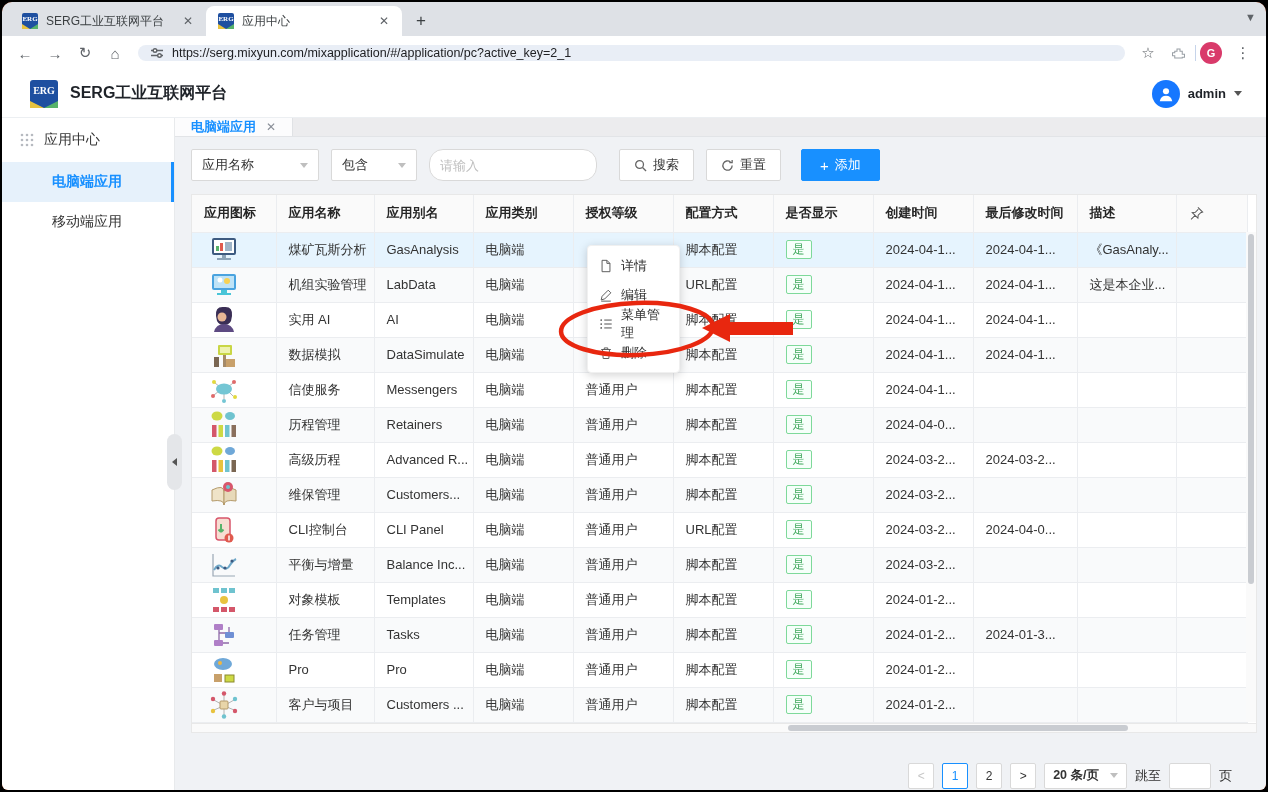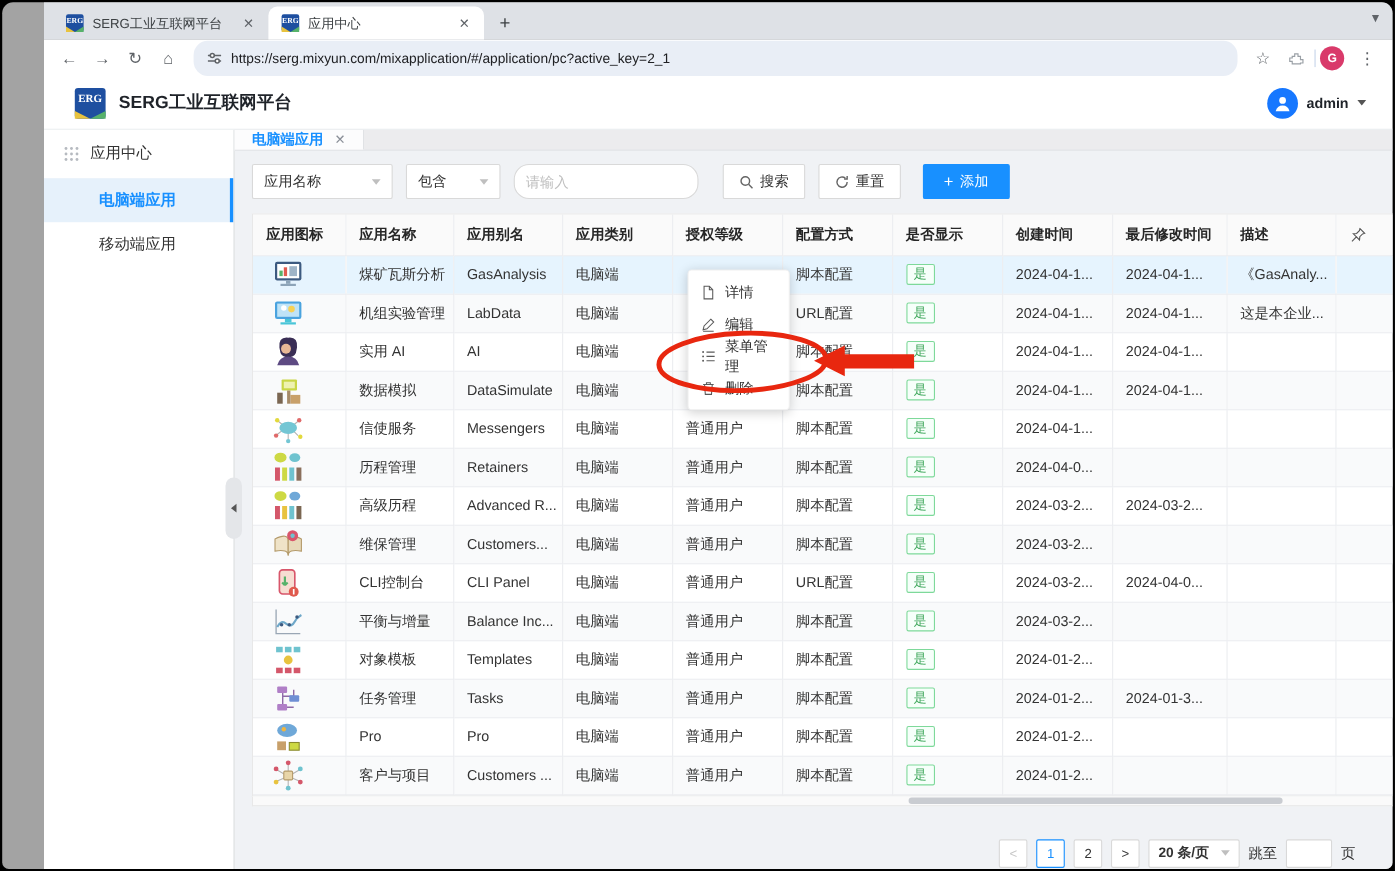--- a/index.html
+++ b/index.html
@@ -1,32 +1,32 @@
 <!DOCTYPE html>
 <html><head>
 <meta charset="utf-8">
 <style>
   * { margin:0; padding:0; box-sizing:border-box; }
   html,body { width:1268px; height:792px; background:#000; font-family:"Liberation Sans","DejaVu Sans",sans-serif; overflow:hidden; }
-  .window { position:absolute; left:2px; top:2px; width:1264px; height:788px; border-radius:10px 10px 6px 6px; overflow:hidden; background:#a3a3a3;padding-left:38px; }
+  .window { position:absolute; left:2px; top:2px; width:1264px; height:788px; border-radius:10px 10px 6px 6px; overflow:hidden; background:#c2410c; }
 
   
   .tabstrip { height:34px; background:#dee1e6; display:flex; align-items:flex-end; padding-left:8px; position:relative; }
   .btab { display:flex; align-items:center; gap:8px; width:196px; height:30px; padding:0 10px 0 12px; font-size:12px; color:#3c4043; border-radius:8px 8px 0 0; position:relative; }
   .btab.active { background:#fff; }
   .btab .ttl { flex:1; white-space:nowrap; overflow:hidden; }
   .btab .x { color:#5f6368; font-size:12px; width:16px; height:16px; line-height:16px; text-align:center; border-radius:50%; }
   .newtab { width:26px; height:26px; margin:0 0 2px 6px; color:#3c4043; font-size:17px; line-height:26px; text-align:center; border-radius:50%; }
   .tabsearch { position:absolute; right:10px; top:9px; color:#5f6368; font-size:11px; }
   .favicon { width:16px; height:16px; border-radius:2px; background:#1e4fa0; position:relative; flex:0 0 16px; }
   .favicon::after { content:"ERG"; position:absolute; left:0; right:0; top:2px; text-align:center; font-size:7px; font-weight:bold; color:#fff; font-family:"Liberation Serif",serif; }
   .favicon::before { content:""; position:absolute; left:0; bottom:0; border-left:8px solid #e8c33f; border-right:8px solid #57b26a; border-top:5px solid transparent; }
   .toolbar { height:34px; background:#fff; display:flex; align-items:center; padding:0 10px; gap:4px; }
   .navic { width:26px; height:26px; display:flex; align-items:center; justify-content:center; color:#5f6368; font-size:15px; border-radius:50%; }
-  .addrbar { flex:1; height:32px; margin:16px 6px; background:#e9eef6; border-radius:13px; display:flex; align-items:center; padding:0 12px; gap:8px; }
+  .addrbar { flex:1; height:16px; margin:16px 6px; background:#e9eef6; border-radius:13px; display:flex; align-items:center; padding:0 12px; gap:8px; }
   .addrbar .url { font-size:12.5px; color:#202124; }
   .siteinfo { color:#5f6368; font-size:11px; letter-spacing:-1px; }
   .chrome-right { display:flex; align-items:center; gap:8px; }
   .gavatar { width:22px; height:22px; border-radius:50%; background:#d93a6a; color:#fff; font-size:11px; font-weight:bold; display:flex; align-items:center; justify-content:center; }
   .vsep { width:1px; height:16px; background:#c6d4ea; }
 
   
   .appheader { height:48px; background:#fff; border-bottom:1px solid #eceff2; display:flex; align-items:center; padding:0 24px 0 28px; }
   .logo { width:28px; height:28px; border-radius:3px; background:#1e4fa0; position:relative; margin-right:12px; }
   .logo::after { content:"ERG"; position:absolute; left:0; right:0; top:5px; text-align:center; font-size:10px; font-weight:bold; color:#fff; font-family:"Liberation Serif",serif; }

